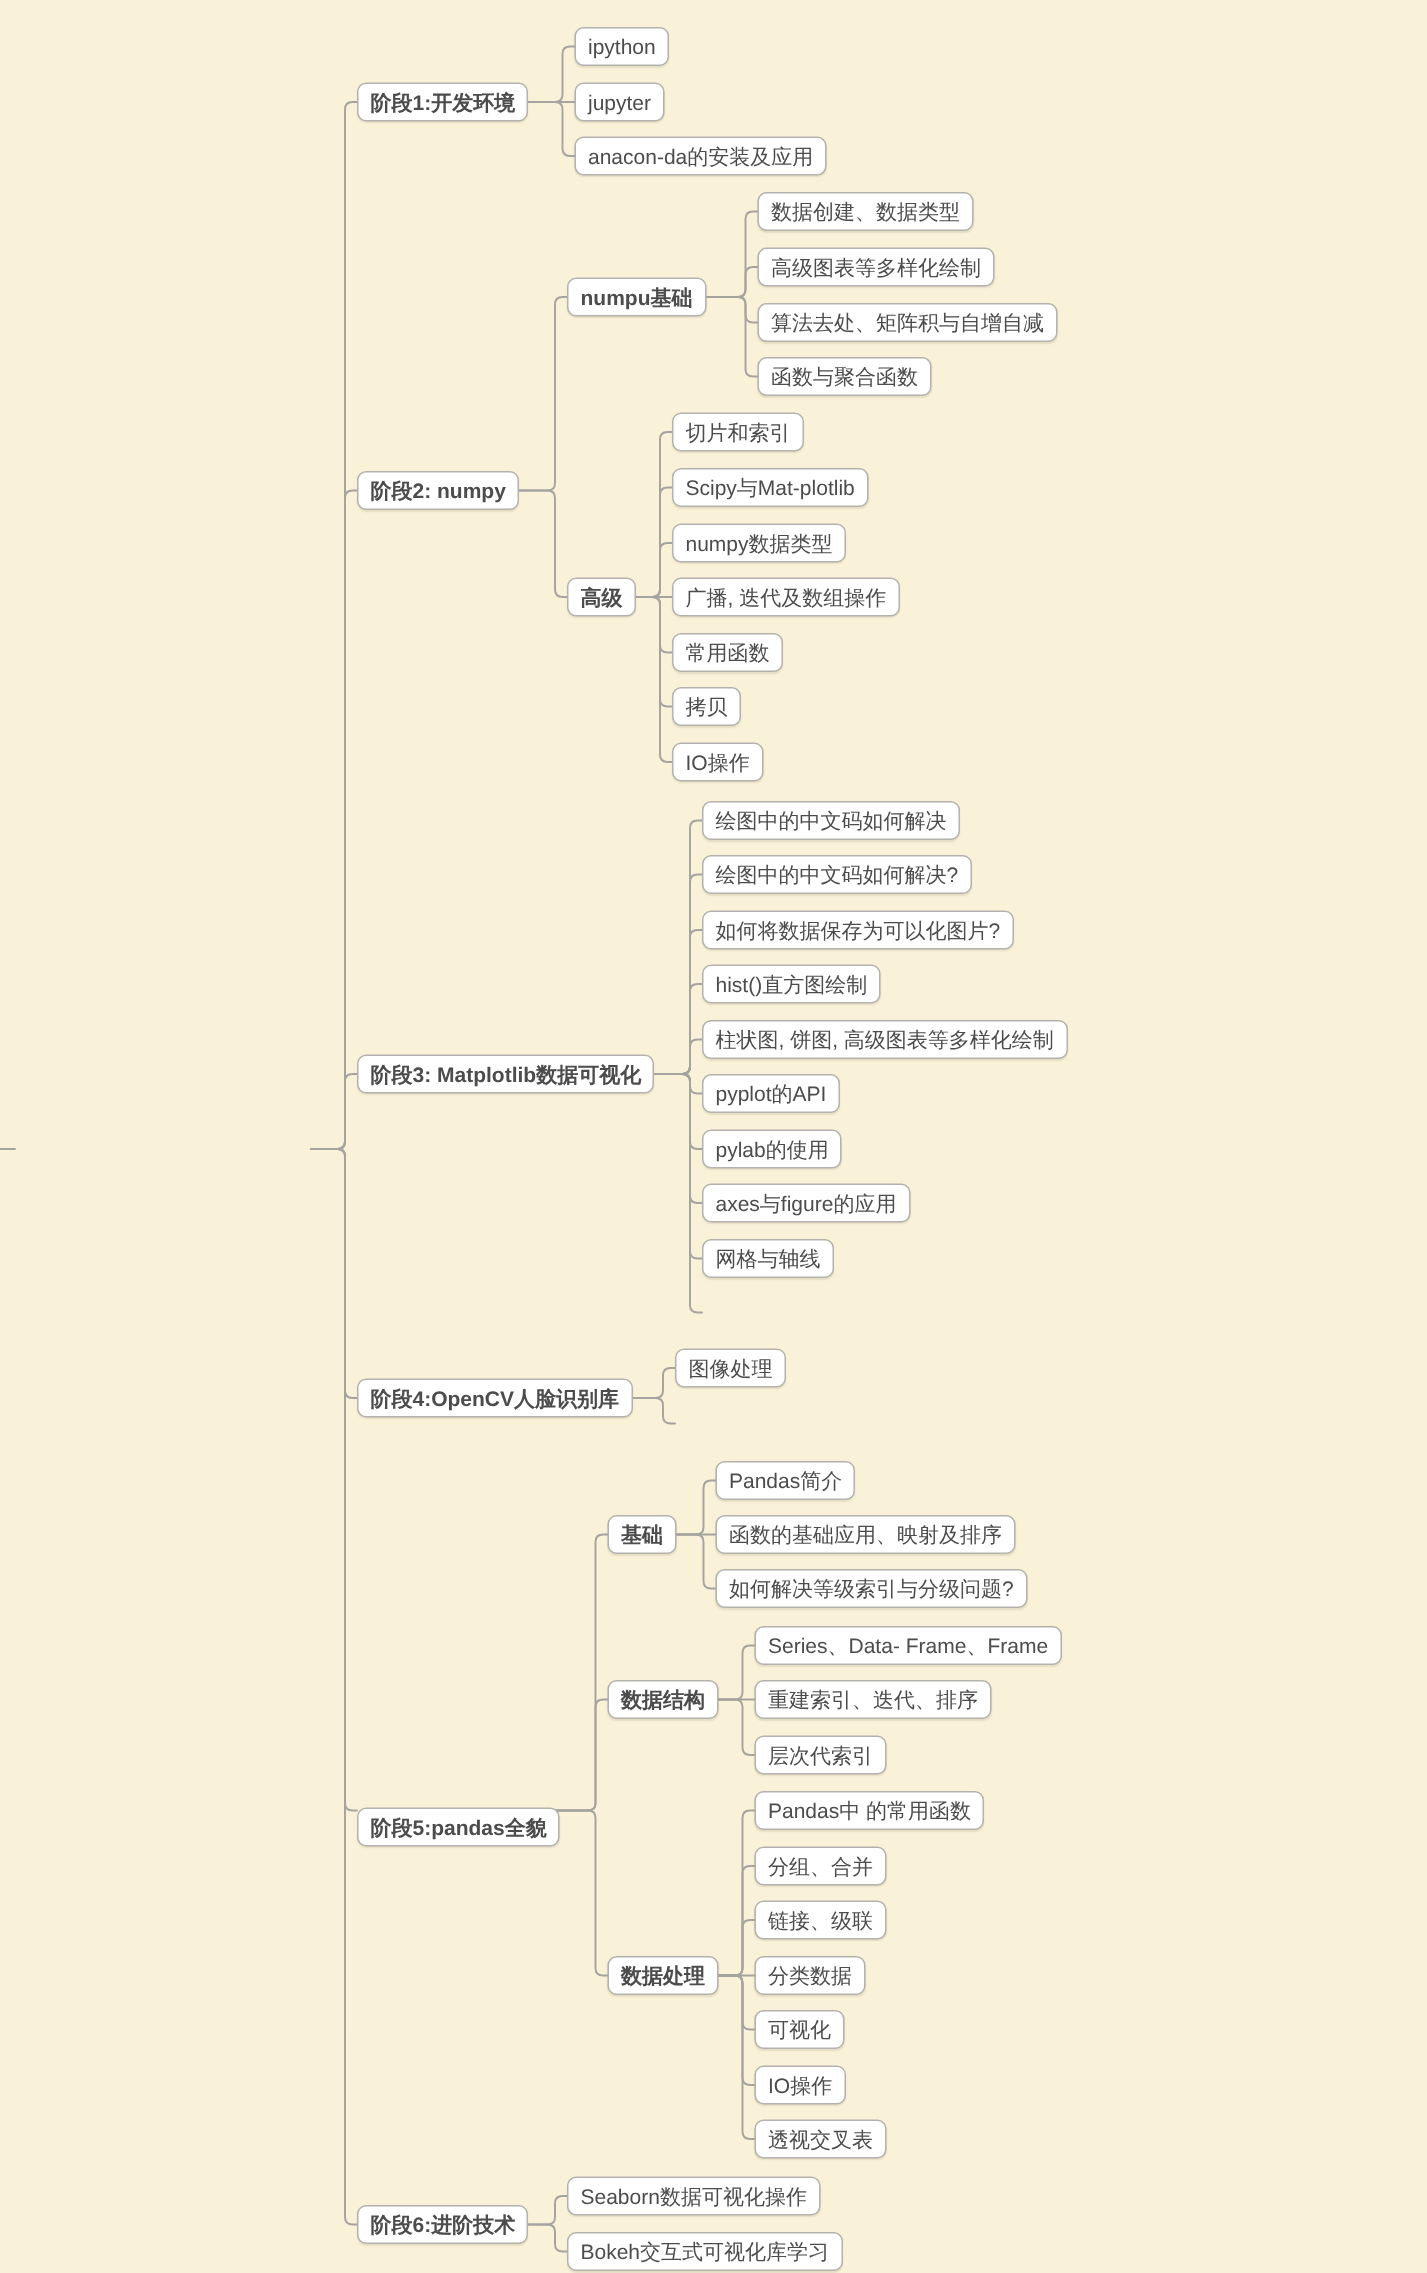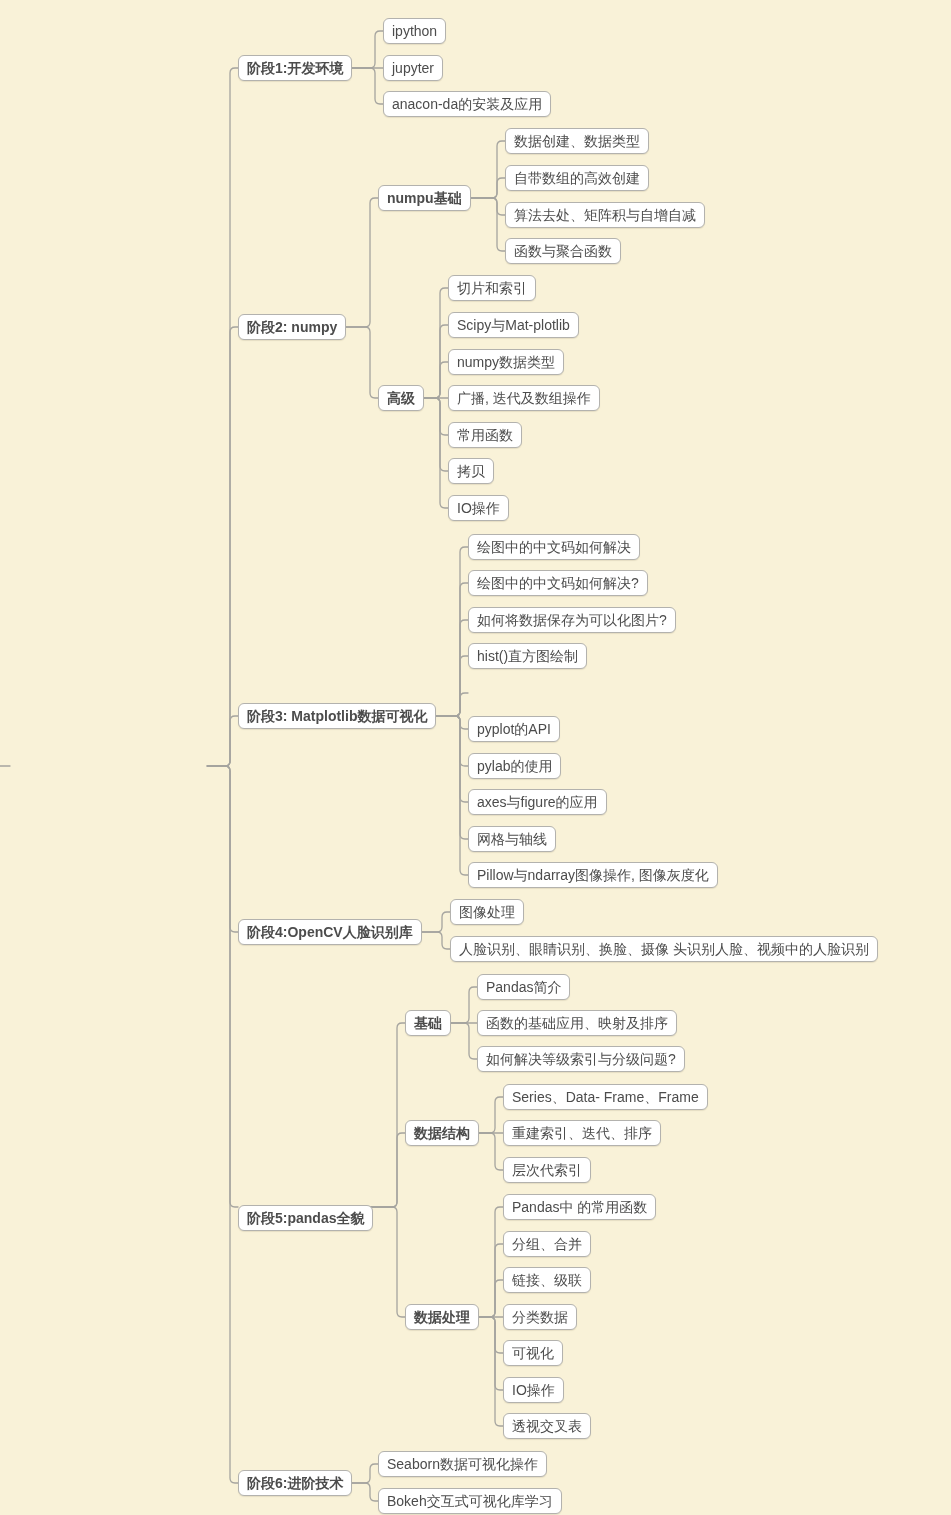--- a/index.html
+++ b/index.html
@@ -102,46 +102,45 @@
 
 
   <div class="node mid" style="left:238px;top:68px">阶段1:开发环境</div>
   <div class="node" style="left:383px;top:31px">ipython</div>
   <div class="node" style="left:383px;top:68px">jupyter</div>
   <div class="node" style="left:383px;top:104px">anacon-da的安装及应用</div>
 
   <div class="node mid" style="left:238px;top:327px">阶段2: numpy</div>
   <div class="node mid" style="left:378px;top:198px">numpu基础</div>
   <div class="node" style="left:505px;top:141px">数据创建、数据类型</div>
-  <div class="node" style="left:505px;top:178px">自带数组的高效创建</div>
+  <div class="node" style="left:505px;top:178px">高级图表等多样化绘制</div>
   <div class="node" style="left:505px;top:215px">算法去处、矩阵积与自增自减</div>
   <div class="node" style="left:505px;top:251px">函数与聚合函数</div>
   <div class="node mid" style="left:378px;top:398px">高级</div>
   <div class="node" style="left:448px;top:288px">切片和索引</div>
   <div class="node" style="left:448px;top:325px">Scipy与Mat-plotlib</div>
   <div class="node" style="left:448px;top:362px">numpy数据类型</div>
   <div class="node" style="left:448px;top:398px">广播, 迭代及数组操作</div>
   <div class="node" style="left:448px;top:435px">常用函数</div>
   <div class="node" style="left:448px;top:471px">拷贝</div>
   <div class="node" style="left:448px;top:508px">IO操作</div>
 
   <div class="node mid" style="left:238px;top:716px">阶段3: Matplotlib数据可视化</div>
   <div class="node" style="left:468px;top:547px">绘图中的中文码如何解决</div>
   <div class="node" style="left:468px;top:583px">绘图中的中文码如何解决?</div>
   <div class="node" style="left:468px;top:620px">如何将数据保存为可以化图片?</div>
   <div class="node" style="left:468px;top:656px">hist()直方图绘制</div>
+  <div class="node" style="left:468px;top:693px">柱状图, 饼图, 高级图表等多样化绘制</div>
   <div class="node" style="left:468px;top:729px">pyplot的API</div>
   <div class="node" style="left:468px;top:766px">pylab的使用</div>
   <div class="node" style="left:468px;top:802px">axes与figure的应用</div>
   <div class="node" style="left:468px;top:839px">网格与轴线</div>
-  <div class="node" style="left:468px;top:875px">Pillow与ndarray图像操作, 图像灰度化</div>
 
   <div class="node mid" style="left:238px;top:932px">阶段4:OpenCV人脸识别库</div>
   <div class="node" style="left:450px;top:912px">图像处理</div>
-  <div class="node" style="left:450px;top:949px">人脸识别、眼睛识别、换脸、摄像 头识别人脸、视频中的人脸识别</div>
 
   <div class="node mid" style="left:238px;top:1218px">阶段5:pandas全貌</div>
   <div class="node mid" style="left:405px;top:1023px">基础</div>
   <div class="node" style="left:477px;top:987px">Pandas简介</div>
   <div class="node" style="left:477px;top:1023px">函数的基础应用、映射及排序</div>
   <div class="node" style="left:477px;top:1059px">如何解决等级索引与分级问题?</div>
   <div class="node mid" style="left:405px;top:1133px">数据结构</div>
   <div class="node" style="left:503px;top:1097px">Series、Data- Frame、Frame</div>
   <div class="node" style="left:503px;top:1133px">重建索引、迭代、排序</div>
   <div class="node" style="left:503px;top:1170px">层次代索引</div>

